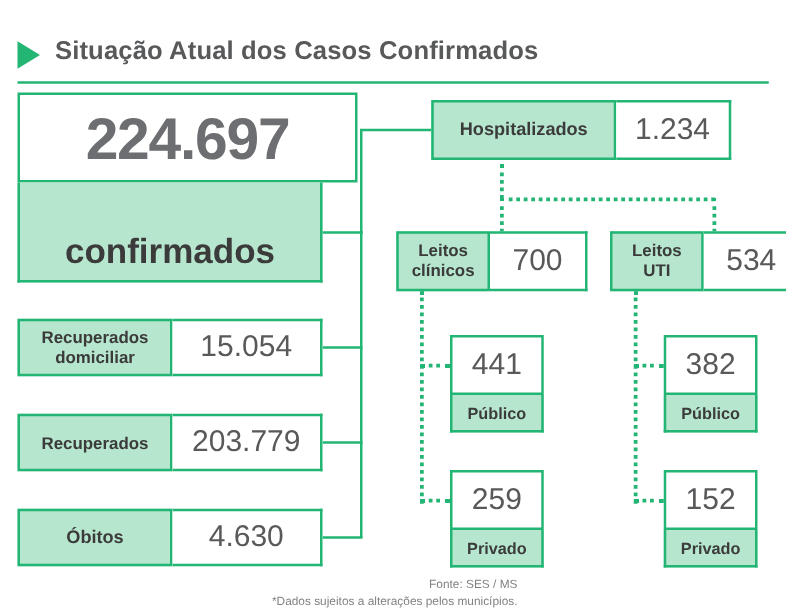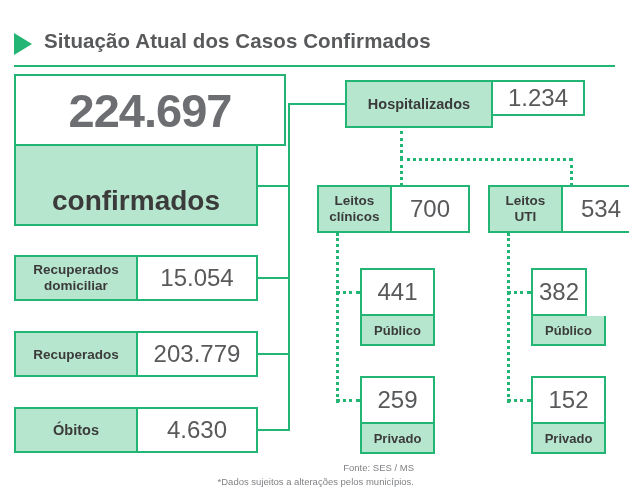--- a/index.html
+++ b/index.html
@@ -116,21 +116,21 @@
   #recuperados-value { font-size: 24px; }
 
   #obitos-label-box { left: 14px; top: 407px; width: 124px; height: 46px; }
   #obitos-label { font-size: 14.5px; }
   #obitos-value-box { left: 138px; top: 407px; width: 120px; height: 46px; border-left: none; }
   #obitos-value { font-size: 24px; }
 
   
   #hosp-label-box { left: 345px; top: 80px; width: 148px; height: 48px; }
   #hosp-label { font-size: 14.5px; }
-  #hosp-value-box { left: 493px; top: 80px; width: 92px; height: 36px; border-left: none; }
+  #hosp-value-box { left: 493px; top: 80px; width: 92px; height: 48px; border-left: none; }
   #hosp-value { font-size: 24px; }
 
   
   #lc-label-box { left: 317px; top: 185px; width: 75px; height: 48px; }
   #lc-label { font-size: 13.5px; line-height: 1.15; }
   #lc-value-box { left: 392px; top: 185px; width: 78px; height: 48px; border-left: none; }
   #lc-value { font-size: 24px; }
 
   #lc-pub-num-box { left: 360px; top: 268px; width: 75px; height: 48px; }
   #lc-pub-num { font-size: 24px; }
@@ -141,21 +141,21 @@
   #lc-priv-num { font-size: 24px; }
   #lc-priv-lbl-box { left: 360px; top: 424px; width: 75px; height: 30px; border-top: none; }
   #lc-priv-lbl { font-size: 13px; }
 
   
   #uti-label-box { left: 488px; top: 185px; width: 75px; height: 48px; }
   #uti-label { font-size: 13.5px; line-height: 1.15; }
   #uti-value-box { left: 563px; top: 185px; width: 78px; height: 48px; border-left: none; }
   #uti-value { font-size: 24px; }
 
-  #uti-pub-num-box { left: 531px; top: 268px; width: 56px; height: 48px; }
+  #uti-pub-num-box { left: 531px; top: 268px; width: 75px; height: 48px; }
   #uti-pub-num { font-size: 24px; }
   #uti-pub-lbl-box { left: 531px; top: 316px; width: 75px; height: 30px; border-top: none; }
   #uti-pub-lbl { font-size: 13px; }
 
   #uti-priv-num-box { left: 531px; top: 376px; width: 75px; height: 48px; }
   #uti-priv-num { font-size: 24px; }
   #uti-priv-lbl-box { left: 531px; top: 424px; width: 75px; height: 30px; border-top: none; }
   #uti-priv-lbl { font-size: 13px; }
 
   

